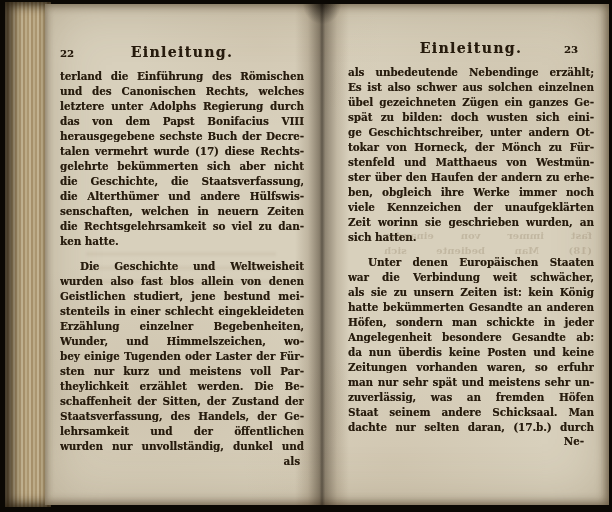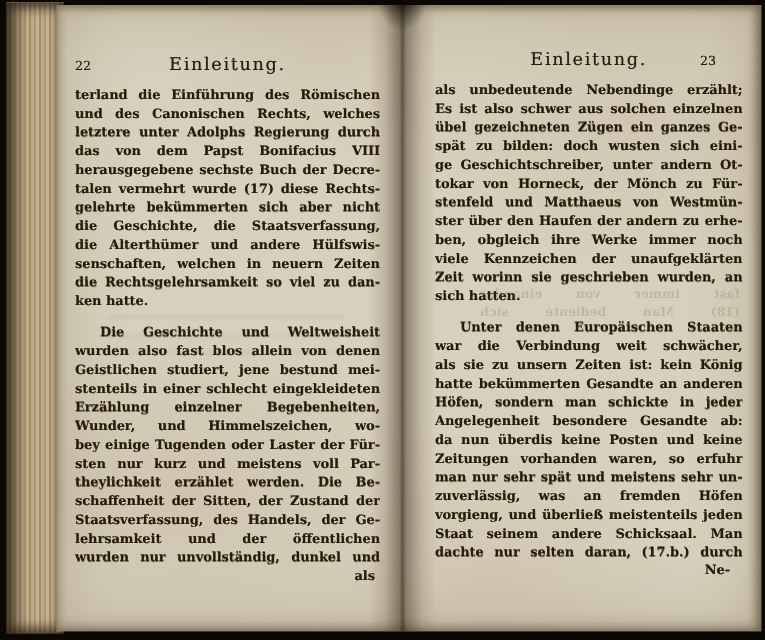--- a/index.html
+++ b/index.html
@@ -40,24 +40,24 @@
   }
   .gutter::before {
     content:""; position:absolute; top:0; left:8px; right:8px; height:20px;
     background: radial-gradient(ellipse at 50% 0%, rgba(8,5,2,0.6), transparent 72%);
   }
   .page { position:absolute; color: var(--ink, #261b0d); }
   .page.left  { left:15px;  top:40px; width:244px; }
   .page.right { left:303px; top:36px; width:246px; }
 
   .pagehead { display:flex; align-items:baseline; margin-bottom:9px;
-              font-weight:400; text-shadow:0.2px 0.2px 0.4px rgba(35,22,8,0.55); }
+              font-weight:700; text-shadow:0.2px 0.2px 0.4px rgba(35,22,8,0.55); }
   .runhead  { flex:1; text-align:center; font-size:14px; letter-spacing:1.4px; }
   .pagenum  { width:34px; font-size:10px; }
-  .page.right .pagenum { text-align:left; padding-right:16px; box-sizing:border-box; }
+  .page.right .pagenum { text-align:right; padding-right:16px; box-sizing:border-box; }
 
   .text { font-size:10.3px; line-height:15px; font-weight:700;
           text-shadow:0.2px 0.2px 0.4px rgba(35,22,8,0.55); }
   .line { text-align:justify; text-align-last:justify; height:15px; overflow:hidden; }
   .para-indent .line:first-child { text-indent:20px; }
   .para-end .line:last-child { text-align-last:left; }
   .pgap { height:10px; }
 
   .catchline { text-align:right; padding-right:4px; font-size:10.3px; line-height:15px;
                font-weight:700; text-shadow:0.2px 0.2px 0.4px rgba(35,22,8,0.55); }
@@ -153,21 +153,20 @@
           <div class="line">Unter denen Europäischen Staaten</div>
           <div class="line">war die Verbindung weit schwächer,</div>
           <div class="line">als sie zu unsern Zeiten ist: kein König</div>
           <div class="line">hatte bekümmerten Gesandte an anderen</div>
           <div class="line">Höfen, sondern man schickte in jeder</div>
           <div class="line">Angelegenheit besondere Gesandte ab:</div>
           <div class="line">da nun überdis keine Posten und keine</div>
           <div class="line">Zeitungen vorhanden waren, so erfuhr</div>
           <div class="line">man nur sehr spät und meistens sehr un-</div>
           <div class="line">zuverlässig, was an fremden Höfen</div>
-          <div class="line">vorgieng, und überließ meistenteils jeden</div>
           <div class="line">Staat seinem andere Schicksaal. Man</div>
           <div class="line">dachte nur selten daran, (17.b.) durch</div>
         </div>
       <div class="sigline">
         <span class="catchword">Ne-</span>
       </div>
       <div class="bleed">
           <div class="line">fast immer von einander</div>
           <div class="line">(18) Man bediente sich</div>
         </div>

